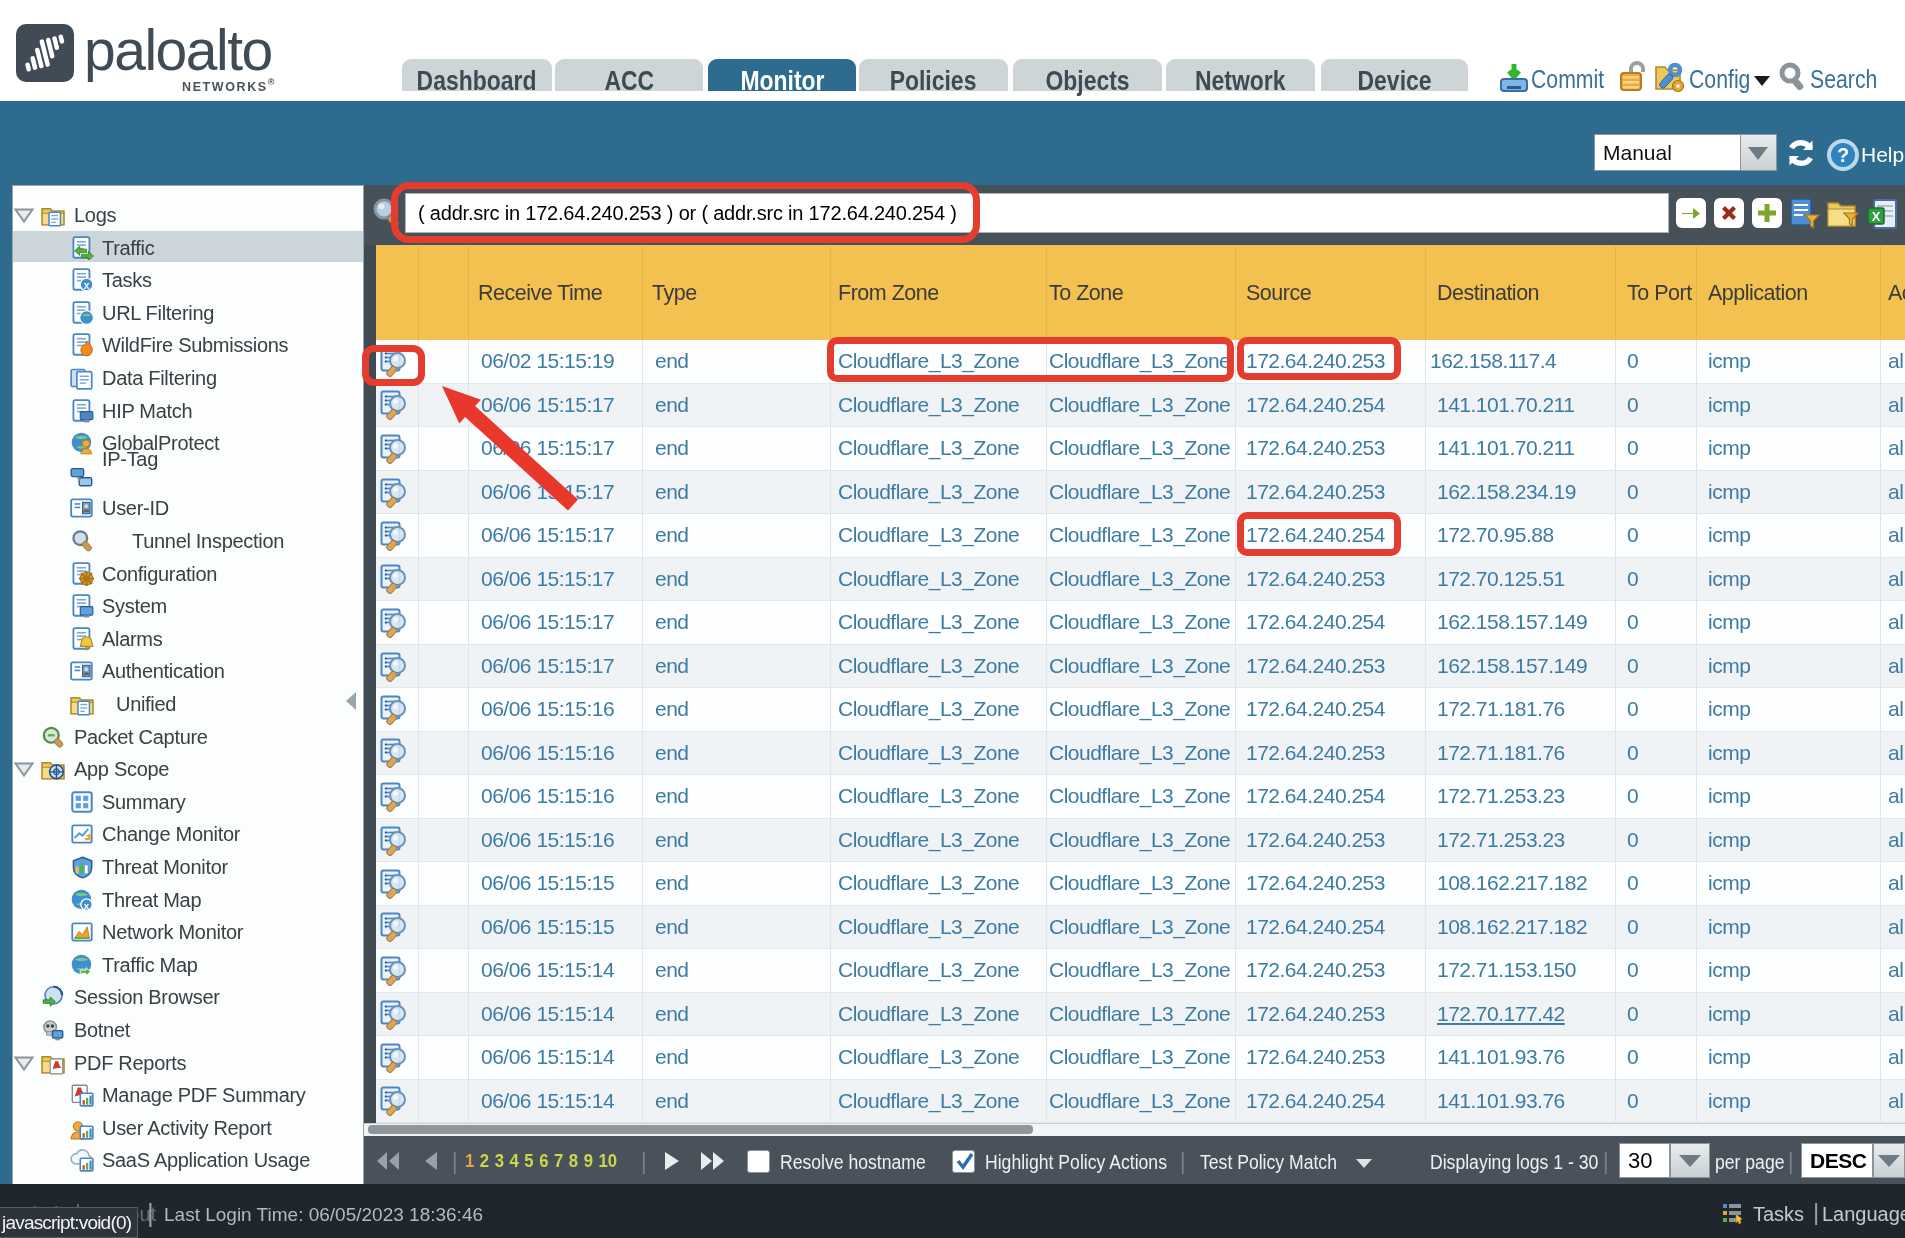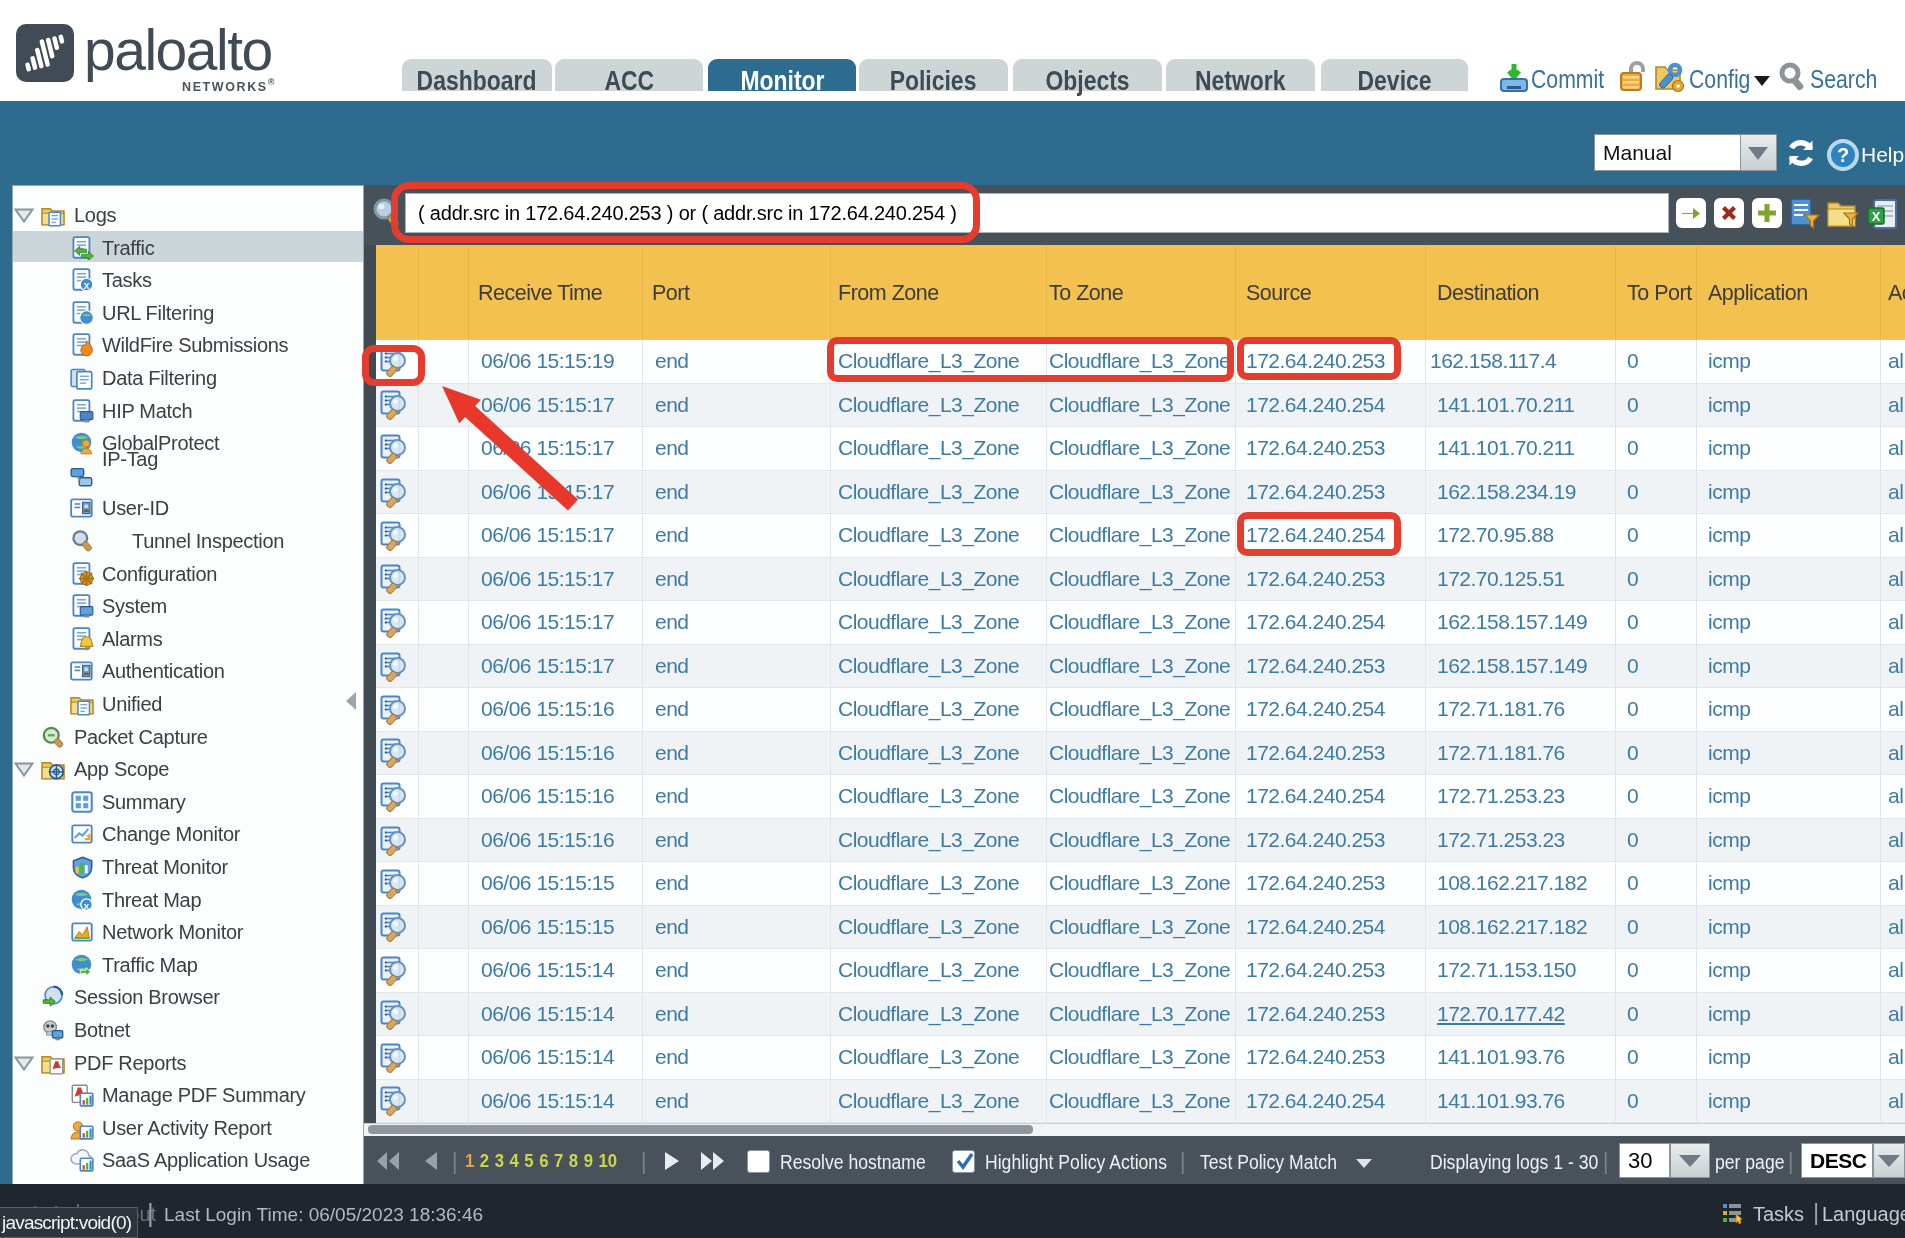--- a/index.html
+++ b/index.html
@@ -250,21 +250,21 @@
 <svg class="abs" style="left:70px;top:692px;" width="24" height="24" viewBox="0 0 21 21">
     <path d="M1 5 l7 0 2 2 10 0 0 12 -19 0 z" fill="#ecc95f" stroke="#b08a28" stroke-width="1.4"></path>
     <path d="M1 9 h19 v10 h-19 z" fill="#f6dd8a" stroke="#b08a28" stroke-width="1"></path>
     <rect x="7" y="8" width="10" height="12" rx="1" fill="#fff" stroke="#4a86c8" stroke-width="1.3"></rect>
     <g stroke="#7aa8d4" stroke-width="1.2">
       <line x1="9" y1="11" x2="15" y2="11"></line>
       <line x1="9" y1="14" x2="15" y2="14"></line>
       <line x1="9" y1="17" x2="13" y2="17"></line>
     </g>
   </svg>
-<div class="ti" style="left:102px;top:693px;">Unified</div>
+<div class="ti" style="left:116px;top:693px;">Unified</div>
 <svg class="abs" style="left:41px;top:725px;" width="24" height="24" viewBox="0 0 21 21">
     <circle cx="9" cy="9" r="6.5" fill="#d8e8d8" stroke="#5a8a4a" stroke-width="2"></circle>
     <line x1="6" y1="9" x2="12" y2="9" stroke="#52b43c" stroke-width="2"></line>
     <rect x="13" y="12" width="5" height="8" rx="2.2" transform="rotate(-42 15 16)" fill="#c89b52" stroke="#9a7232" stroke-width="0.8"></rect>
   </svg>
 <div class="ti" style="left:74px;top:726px;">Packet Capture</div>
 <svg class="abs" style="left:13px;top:761px;" width="22" height="17" viewBox="0 0 22 17">
     <path d="M2.5 2.5 h17 l-8.5 12 z" fill="#e4e9ec" stroke="#8b959c" stroke-width="2"></path>
   </svg>
 <svg class="abs" style="left:41px;top:757px;" width="24" height="24" viewBox="0 0 21 21">
@@ -414,21 +414,21 @@
 <g stroke="#9ab0c8" stroke-width="1.5">
       <line x1="11" y1="8" x2="27" y2="8"></line>
       <line x1="11" y1="13" x2="27" y2="13"></line>
       <line x1="11" y1="18" x2="27" y2="18"></line>
     </g>
 <rect x="2" y="10" width="16" height="16" rx="2" fill="#2f9e44" stroke="#1a6b2a" stroke-width="1.5"></rect>
 <text x="10" y="23" text-anchor="middle" font-family="Liberation Sans" font-size="13" font-weight="bold" fill="#fff">X</text>
 </svg>
 <div class="abs" style="left:376px;top:245px;width:1529px;height:95px;background:#f2c150;"></div>
 <div class="hcell" style="left:478px;top:281px;text-align:right;">Receive Time</div>
-<div class="hcell" style="left:652px;top:281px;">Port</div>
+<div class="hcell" style="left:652px;top:281px;">Type</div>
 <div class="hcell" style="left:838px;top:281px;">From Zone</div>
 <div class="hcell" style="left:1049px;top:281px;">To Zone</div>
 <div class="hcell" style="left:1246px;top:281px;">Source</div>
 <div class="hcell" style="left:1437px;top:281px;">Destination</div>
 <div class="hcell" style="left:1627px;top:281px;">To Port</div>
 <div class="hcell" style="left:1708px;top:281px;">Application</div>
 <div class="hcell" style="left:1888px;top:281px;">Ac</div>
 <div class="vline" style="left:418px;top:246px;height:93px;background:#e0b445;"></div>
 <div class="vline" style="left:468px;top:246px;height:93px;background:#e0b445;"></div>
 <div class="vline" style="left:642px;top:246px;height:93px;background:#e0b445;"></div>
@@ -447,21 +447,21 @@
       <line x1="5" y1="10.5" x2="16" y2="10.5"></line>
       <line x1="5" y1="14.5" x2="12" y2="14.5"></line>
     </g>
 <circle cx="5.8" cy="6.5" r="1.1" fill="#2a5b8f"></circle>
     <circle cx="5.8" cy="10.5" r="1.1" fill="#2a5b8f"></circle>
     <circle cx="5.8" cy="14.5" r="1.1" fill="#2a5b8f"></circle>
 <circle cx="17.5" cy="13.5" r="7.5" fill="#d6e6f2" fill-opacity="0.92" stroke="#6b93b8" stroke-width="2"></circle>
 <circle cx="15.5" cy="11.5" r="2.6" fill="#f0f6fa"></circle>
 <rect x="9" y="19" width="6" height="11" rx="2.6" transform="rotate(42 12 24) " fill="#d9a75a" stroke="#a8743a" stroke-width="1"></rect>
 </svg>
-<div class="cell" style="left:481px;top:349.0px;">06/06 15:15:19</div>
+<div class="cell" style="left:481px;top:349.0px;">06/02 15:15:19</div>
 <div class="cell" style="left:655px;top:349.0px;">end</div>
 <div class="cell" style="left:838px;top:349.0px;">Cloudflare_L3_Zone</div>
 <div class="cell" style="left:1049px;top:349.0px;">Cloudflare_L3_Zone</div>
 <div class="cell" style="left:1246px;top:349.0px;">172.64.240.253</div>
 <div class="cell" style="left:1430px;top:349.0px;">162.158.117.4</div>
 <div class="cell" style="left:1627px;top:349.0px;">0</div>
 <div class="cell" style="left:1708px;top:349.0px;">icmp</div>
 <div class="cell" style="left:1888px;top:349.0px;">al</div>
 <div class="abs" style="left:376px;top:383.5px;width:1529px;height:43.5px;background:#f0f3f5;border-bottom:1px solid #e4e7e9;"></div>
 <svg class="abs" style="left:380px;top:390px;" width="28" height="30" viewBox="0 0 28 30">

